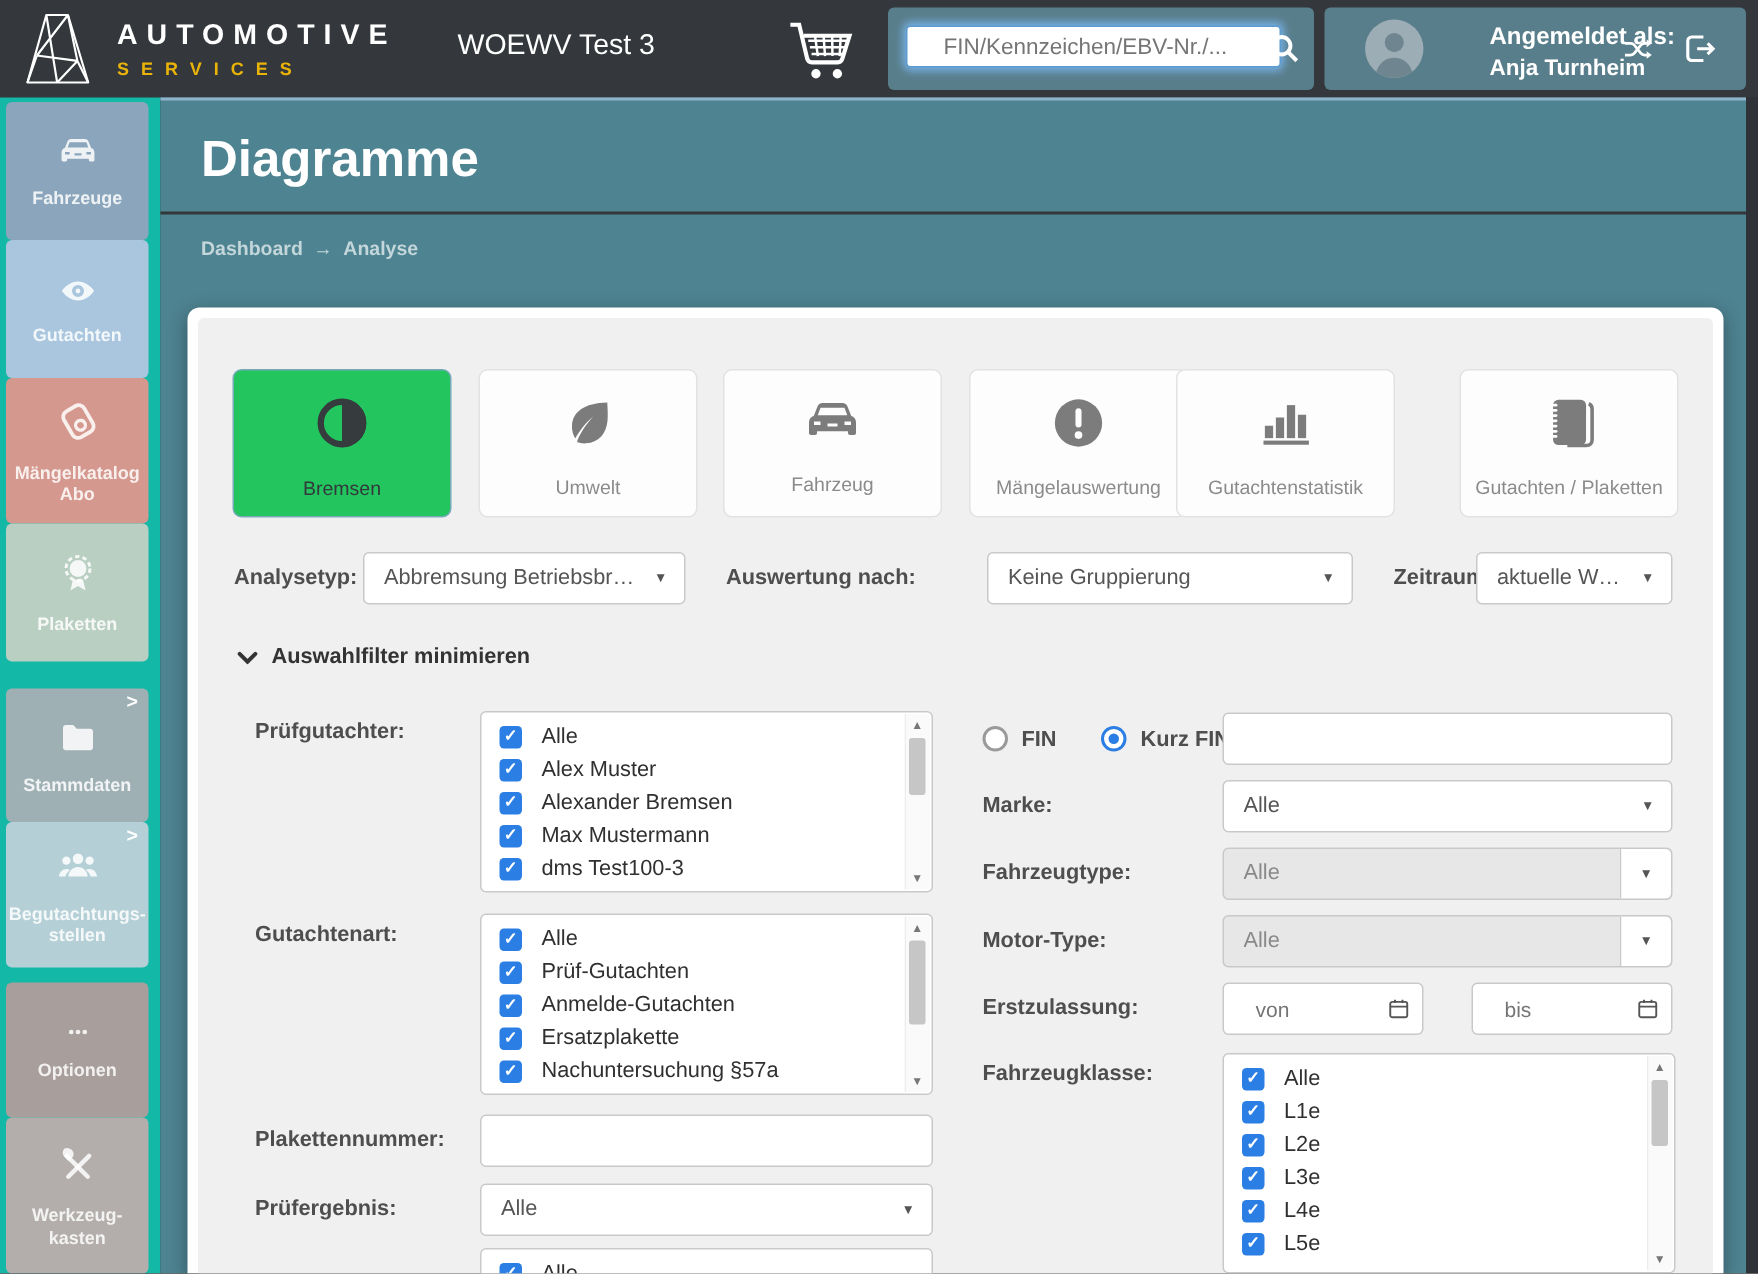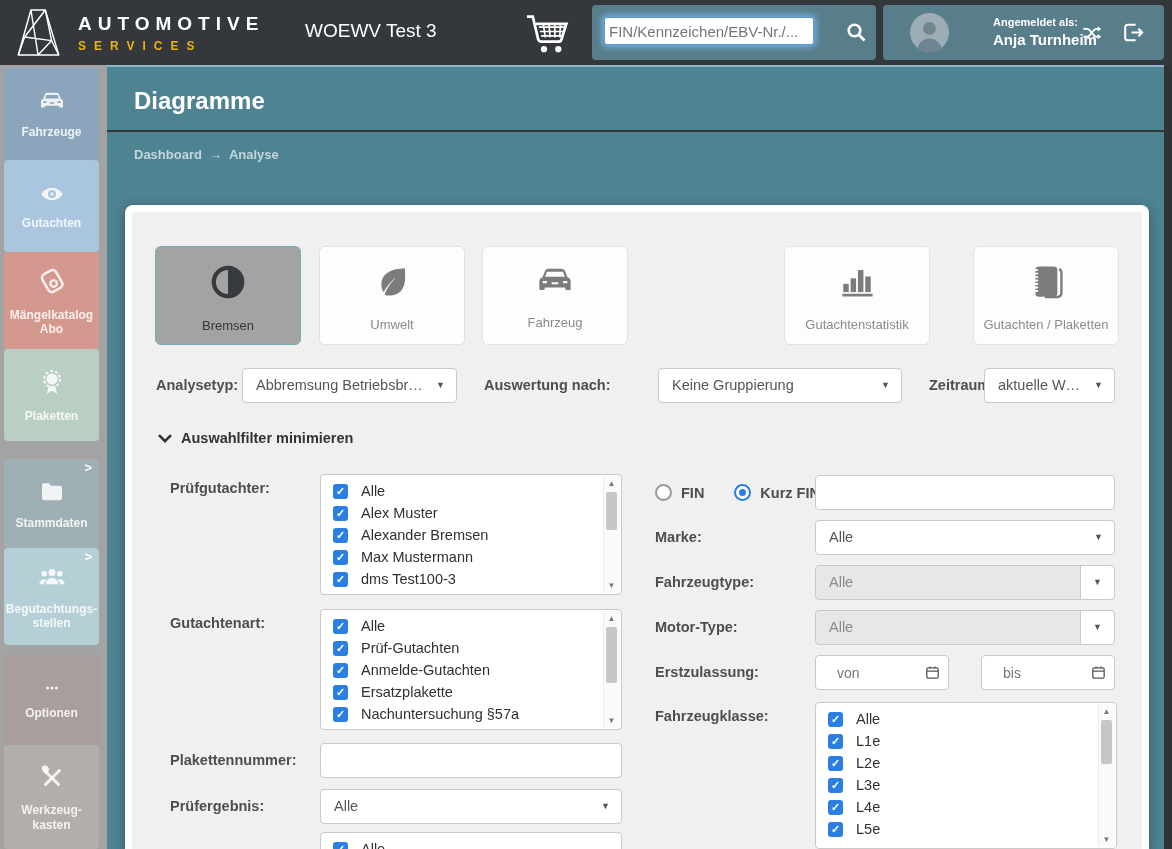--- a/index.html
+++ b/index.html
@@ -9,70 +9,70 @@
   
   .topbar{position:absolute;left:0;top:0;width:1172px;height:65px;background:#34383c;}
   .logo{position:absolute;left:12px;top:5px;width:54px;height:55px;}
   .brand{position:absolute;left:78px;top:13px;}
   .brand-1{color:#fff;font-size:19px;font-weight:bold;letter-spacing:6px;}
   .brand-2{color:#eab308;font-size:12px;font-weight:bold;letter-spacing:8px;margin-top:4px;}
   .app-title{position:absolute;left:305px;top:20px;color:#fff;font-size:19px;}
   .cart-btn{position:absolute;left:524px;top:11px;width:48px;height:44px;cursor:pointer;}
   .search-panel{position:absolute;left:592px;top:5px;width:284px;height:55px;background:#597e8b;border-radius:4px;}
   .search-input{position:absolute;left:12px;top:12px;width:200px;height:26px;border:1px solid #5b9bd1;
-      border-radius:3px;box-shadow:0 0 6px 2px rgba(120,180,235,.95);font-size:15px;color:#444;padding:0 4px;
+      border-radius:3px;box-shadow:0 0 6px 2px rgba(120,180,235,.95);font-size:15px;color:#444;padding:0 24px;
       font-family:"Liberation Sans",sans-serif;outline:none;}
   .search-btn{position:absolute;right:8px;top:14px;width:30px;height:28px;background:none;border:none;cursor:pointer;}
   .user-panel{position:absolute;left:883px;top:5px;width:281px;height:55px;background:#597e8b;border-radius:4px;}
   .avatar{position:absolute;left:26px;top:7px;width:41px;height:41px;}
   .user-texts{position:absolute;left:110px;top:11px;color:#fff;}
-  .user-label{font-size:11px;font-weight:bold;}
+  .user-label{font-size:16px;font-weight:bold;}
   .user-name{font-size:15px;font-weight:bold;margin-top:3px;}
   .shuffle-btn{position:absolute;right:58px;top:17px;width:28px;height:22px;cursor:pointer;}
   .logout-btn{position:absolute;right:18px;top:15px;width:26px;height:25px;cursor:pointer;}
 
   
-  .sidebar{position:absolute;left:0;top:65px;width:107px;height:784px;background:#a3a3a3;}
+  .sidebar{position:absolute;left:0;top:65px;width:107px;height:784px;background:#14b8a6;}
   .tile{position:absolute;left:4px;width:95px;border-radius:4px;color:rgba(255,255,255,.85);
         display:flex;flex-direction:column;align-items:center;justify-content:center;gap:9px;
         text-align:center;cursor:pointer;box-sizing:border-box;}
   .tile-label{font-size:12px;font-weight:bold;line-height:1.2;padding:0 2px;}
   .subarrow{position:absolute;top:1px;right:7px;font-size:13px;font-weight:bold;color:#fff;}
   #t1{top:3px;height:92px;background:#8ba6bc;}
   #t2{top:95px;height:92px;background:#a9c6de;}
   #t3{top:187px;height:97px;background:#d4988e;}
   #t4{top:284px;height:92px;background:#b9cfc2;}
   #t5{top:394px;height:89px;background:#9fb0b5;}
   #t6{top:483px;height:97px;background:#b4d0d6;}
   #t7{top:590px;height:90px;background:#a89f9d;}
   #t8{top:680px;height:104px;background:#b3aeab;}
 
   .rightedge{position:absolute;right:0;top:65px;width:8px;height:784px;background:#2f3337;}
 
   
   .main{position:absolute;left:107px;top:65px;width:1057px;height:784px;background:#4e8391;
         border-top:2px solid #8fb3cc;box-sizing:border-box;}
-  .page-title{padding:20px 27px 15px;font-size:24px;font-weight:bold;color:#fff;
+  .page-title{padding:20px 27px 15px;font-size:34px;font-weight:bold;color:#fff;
               border-bottom:2px solid #32373a;}
   .breadcrumb{padding:15px 27px;font-size:13px;font-weight:bold;color:#c3d6da;}
   .crumb{cursor:pointer;}
   .crumb-sep{margin:0 7px;}
 
   .card{position:absolute;left:18px;top:138px;width:1024px;height:646px;background:#fff;
         border-radius:8px 8px 0 0;box-shadow:0 3px 12px rgba(0,0,0,.35);}
   .card-inner{position:absolute;left:7px;top:7px;right:7px;bottom:0;background:#f0f0f0;
               border-radius:4px;overflow:hidden;}
 
   
   .tab{position:absolute;top:34px;width:146px;height:99px;background:#fdfdfd;border:1px solid #e2e2e2;
        border-radius:6px;display:flex;flex-direction:column;align-items:center;justify-content:center;
        gap:13px;cursor:pointer;box-sizing:border-box;}
   .tab .ticon{color:#7c7c7c;}
   .tab-label{font-size:13px;color:#8b8b8b;}
-  .tab.active{background:#a3a3a3;border-color:#74abb7;}
+  .tab.active{background:#22c55e;border-color:#74abb7;}
   .tab.active .ticon{color:#363b3e;}
   .tab.active .tab-label{color:#33383b;}
   #tab1{left:23px;}#tab2{left:187px;}#tab3{left:350px;}#tab4{left:514px;}#tab5{left:652px;}#tab6{left:841px;}
 
   
   .ctrl-label{position:absolute;top:156px;height:35px;line-height:35px;font-size:14.5px;font-weight:bold;color:#4e4e4e;}
   #lbl-analysetyp{left:24px;}  #lbl-auswertung{left:352px;}  #lbl-zeitraum{left:760px;margin-left:37px;}
 
   .sel{position:absolute;height:35px;background:#fff;border:1px solid #c9c9c9;border-radius:4px;
        font-size:14.5px;color:#555;line-height:33px;padding:0 30px 0 13px;cursor:pointer;
@@ -320,20 +320,28 @@
             <path d="M19 4.5C10.5 4.7 6.6 8 6.2 12.6c-.2 2 .4 3.8 1.2 5 .3-.7 2.9-5.2 6.6-8.1-2.9 3.1-5.3 6.9-6 9.4.8.3 2 .6 3.3.5 4.6-.3 7.3-3.3 7.8-8.2.2-2.4 0-4.9-.1-6.7z" fill="currentColor"></path>
           </svg>
           <div class="tab-label">Umwelt</div>
         </div>
         <div class="tab" id="tab3">
           <svg class="ticon" width="46" height="40" viewBox="0 0 24 24">
             <path fill-rule="evenodd" fill="currentColor" d="M4.5 9.2 6 5.4C6.3 4.6 7.1 4 8 4h8c.9 0 1.7.6 2 1.4l1.5 3.8c1.1.3 1.9 1.3 1.9 2.5V16c0 .4-.3.8-.8.8h-1.6c-.4 0-.8-.3-.8-.8v-.7H5.8V16c0 .4-.3.8-.8.8H3.4c-.4 0-.8-.3-.8-.8v-4.3c0-1.2.8-2.2 1.9-2.5zM7.2 5.9h9.6l1.1 3H6.1zM4.6 11.4h2.6v1.4H4.6zm12.2 0h2.6v1.4h-2.6zM10 12.2h4v1.2h-4z"></path>
           </svg>
           <div class="tab-label">Fahrzeug</div>
         </div>
+        <div class="tab" id="tab4">
+          <svg class="ticon" width="44" height="44" viewBox="0 0 24 24">
+            <circle cx="12" cy="12" r="8.6" fill="currentColor"></circle>
+            <rect x="10.9" y="6.6" width="2.2" height="7" rx="1.1" fill="#fdfdfd"></rect>
+            <circle cx="12" cy="16.4" r="1.4" fill="#fdfdfd"></circle>
+          </svg>
+          <div class="tab-label">Mängelauswertung</div>
+        </div>
         <div class="tab" id="tab5">
           <svg class="ticon" width="44" height="44" viewBox="0 0 24 24" fill="currentColor">
             <rect x="4.5" y="13" width="3" height="4.5"></rect>
               <rect x="8.5" y="10" width="3" height="7.5"></rect>
             <rect x="12.5" y="5.5" width="3" height="12"></rect>
               <rect x="16.5" y="9" width="3" height="8.5"></rect>
             <rect x="4" y="18.4" width="16.5" height="1.5"></rect>
           </svg>
           <div class="tab-label">Gutachtenstatistik</div>
         </div>

